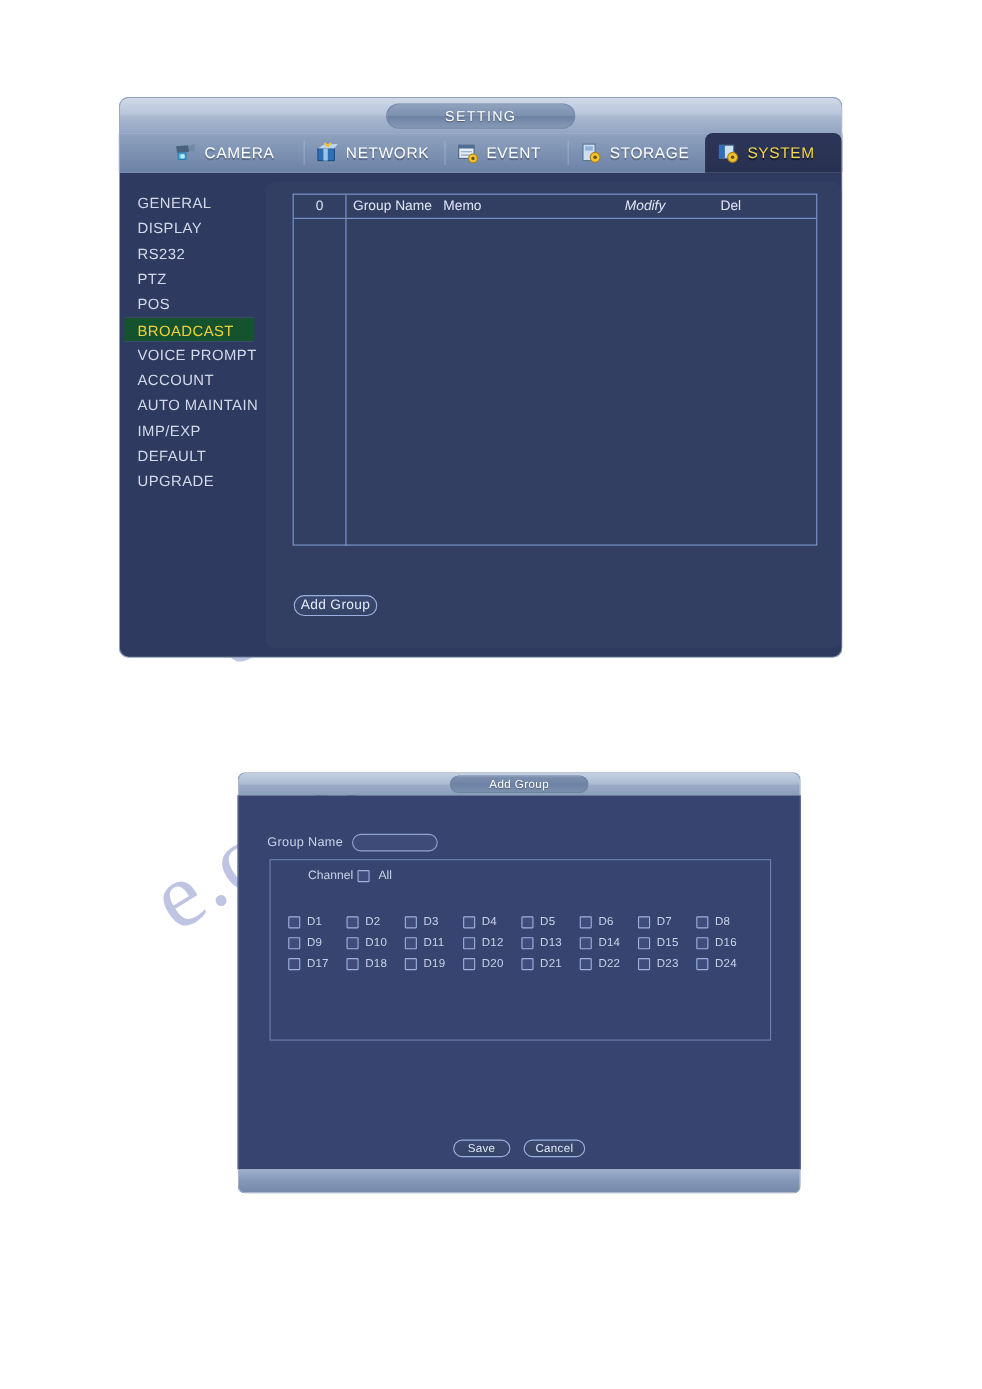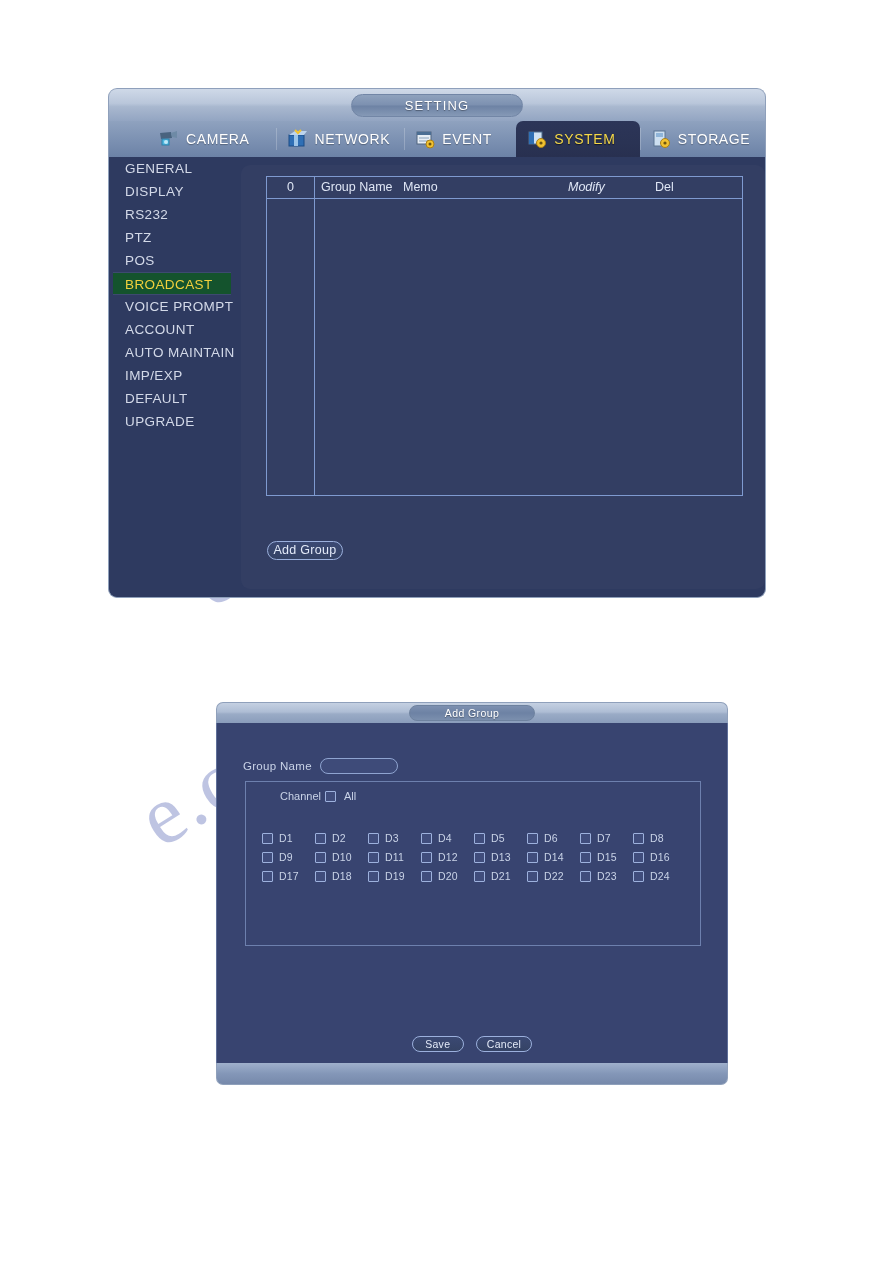--- a/index.html
+++ b/index.html
@@ -130,21 +130,21 @@
     border-bottom-right-radius: 9px;
     box-sizing: border-box;
     overflow: hidden;
   }
 
   .sidebar {
     position: absolute;
     left: 0; top: 0;
     width: 132px;
     height: 100%;
-    padding-top: 0;
+    padding-top: 16px;
     box-sizing: border-box;
   }
   .side-item {
     height: 23px;
     line-height: 23px;
     padding-left: 16px;
     color: #d3d9e8;
     font-size: 13.5px;
     letter-spacing: 0.4px;
     cursor: pointer;
@@ -445,42 +445,42 @@
           <rect x="3" y="3" width="14" height="3" fill="#4a6d93"></rect>
           <line x1="5" y1="9" x2="15" y2="9" stroke="#8aa2bb"></line>
           <line x1="5" y1="12" x2="15" y2="12" stroke="#8aa2bb"></line>
           <circle cx="16" cy="15" r="4" fill="#f2c230" stroke="#a9801a"></circle>
           <circle cx="16" cy="15" r="1.5" fill="#6b5310"></circle>
         </svg>
       </span>
       <span>EVENT</span>
     </div>
 
+    <div class="tab tab-storage">
+      <span class="tab-icon">
+        <svg viewBox="0 0 22 20" width="22" height="20">
+          <rect x="4" y="2" width="11" height="15" fill="#cddff0" stroke="#5b7492"></rect>
+          <rect x="6" y="4" width="7" height="4" fill="#8fb4d8"></rect>
+          <circle cx="15" cy="14" r="4.5" fill="#f2c230" stroke="#a9801a"></circle>
+          <circle cx="15" cy="14" r="1.6" fill="#6b5310"></circle>
+        </svg>
+      </span>
+      <span>STORAGE</span>
+    </div>
+
     <div class="tab tab-system">
       <span class="tab-icon">
         <svg viewBox="0 0 22 20" width="22" height="20">
           <rect x="3" y="3" width="13" height="12" fill="#cfe2f4" stroke="#4f6c8c"></rect>
           <rect x="3" y="3" width="5" height="12" fill="#2f6fb5"></rect>
           <circle cx="15" cy="14" r="4.5" fill="#f2c230" stroke="#a9801a"></circle>
           <circle cx="15" cy="14" r="1.6" fill="#6b5310"></circle>
         </svg>
       </span>
       <span>SYSTEM</span>
-    </div>
-
-    <div class="tab tab-storage">
-      <span class="tab-icon">
-        <svg viewBox="0 0 22 20" width="22" height="20">
-          <rect x="4" y="2" width="11" height="15" fill="#cddff0" stroke="#5b7492"></rect>
-          <rect x="6" y="4" width="7" height="4" fill="#8fb4d8"></rect>
-          <circle cx="15" cy="14" r="4.5" fill="#f2c230" stroke="#a9801a"></circle>
-          <circle cx="15" cy="14" r="1.6" fill="#6b5310"></circle>
-        </svg>
-      </span>
-      <span>STORAGE</span>
     </div>
 
   </div>
 
   <div class="sw-body">
 
     <div class="sidebar">
       <div class="side-item">GENERAL</div>
       <div class="side-item">DISPLAY</div>
       <div class="side-item">RS232</div>

